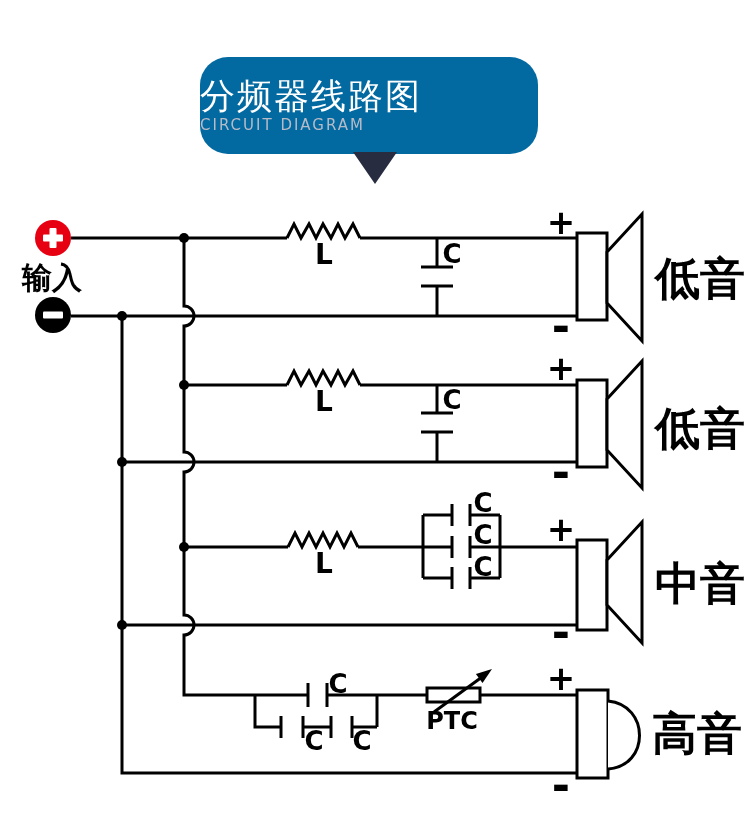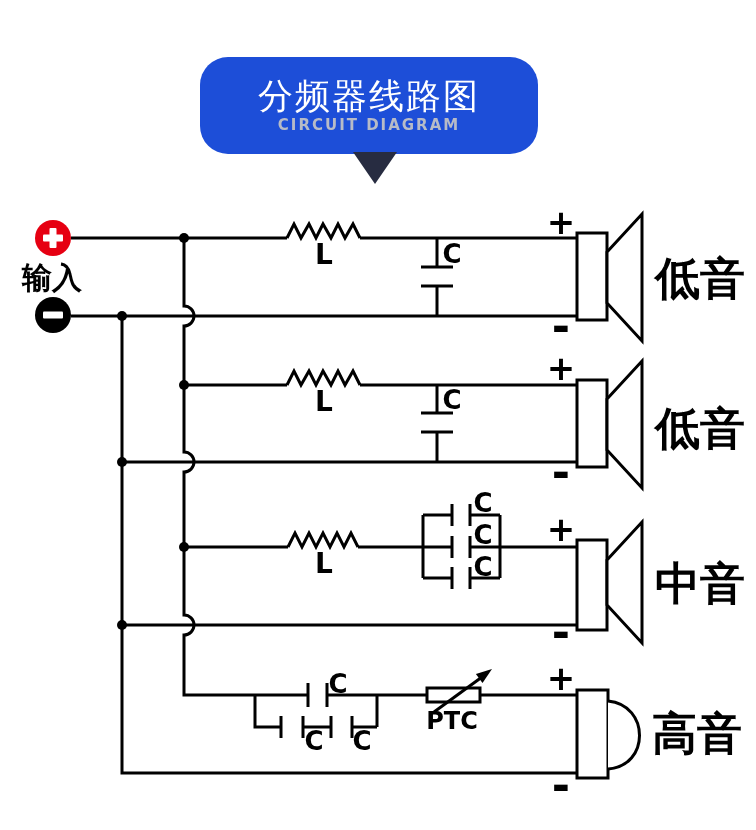--- a/index.html
+++ b/index.html
@@ -1,23 +1,23 @@
 <!DOCTYPE html>
 <html><head>
 <meta charset="utf-8">
 <style>
   html,body{margin:0;padding:0;background:#ffffff;}
   #stage{position:relative;width:756px;height:830px;background:#ffffff;overflow:hidden;
          font-family:"DejaVu Sans", sans-serif;}
   
   .banner{position:absolute;left:200px;top:57px;width:338px;height:97px;
-          background:#1d4ed8;border-radius:28px;display:flex;flex-direction:column;
-          align-items:center;justify-content:center;gap:4px;}
+          background:#0369a1;border-radius:28px;display:flex;flex-direction:column;
+          align-items:flex-start;justify-content:center;gap:4px;}
   .banner-title{color:#ffffff;font-size:35px;font-weight:400;letter-spacing:2px;line-height:1;}
-  .banner-sub{color:#b7bbc7;font-size:15px;font-weight:700;letter-spacing:2px;line-height:1;}
+  .banner-sub{color:#b7bbc7;font-size:15px;font-weight:400;letter-spacing:2px;line-height:1;}
   .banner-tail{position:absolute;left:353px;top:152px;width:0;height:0;
                border-left:22px solid transparent;border-right:22px solid transparent;
                border-top:32px solid #272c41;}
   svg{position:absolute;left:0;top:0;}
   .wire{stroke:#000;stroke-width:3;fill:none;}
   .sym{stroke:#000;stroke-width:3;fill:#ffffff;}
   .lbl{fill:#000;font-weight:bold;font-family:"DejaVu Sans", sans-serif;}
   .cjk{fill:#000;font-weight:bold;font-family:"DejaVu Sans", sans-serif;}
 </style>
 </head>

